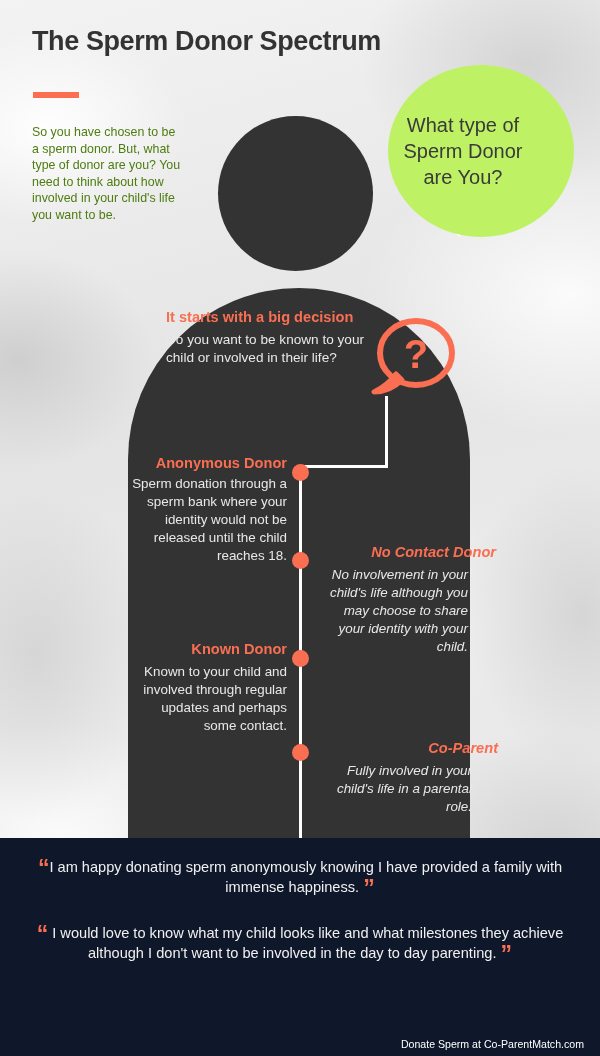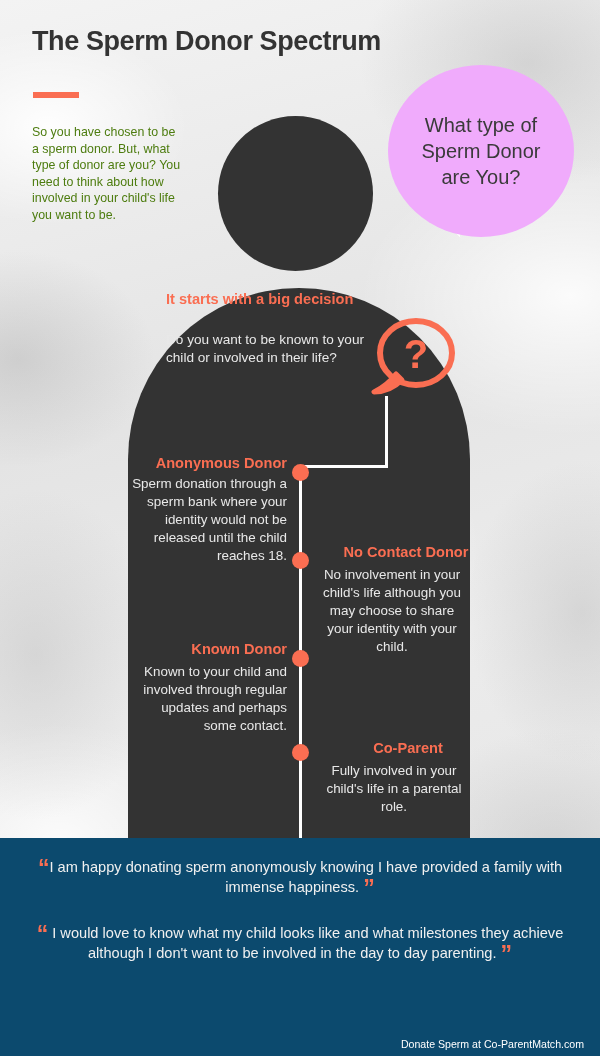--- a/index.html
+++ b/index.html
@@ -53,39 +53,39 @@
     position:absolute; left:128px; top:288px;
     width:342px; height:551px;
     background:#333333;
     border-radius:171px 171px 0 0;
   }
 
   
   #bubble {
     position:absolute; left:388px; top:65px;
     width:186px; height:172px;
-    background:#f0abfc; border-radius:50%;
-    display:flex; align-items:center; justify-content:center;
+    background:#bef264; border-radius:50%;
+    display:flex; align-items:center; justify-content:flex-start;
   }
   #bubble-text {
     font-size:20px; line-height:26px; color:#3a3a3a;
     text-align:center; width:150px;
   }
   #bubble-tail {
     position:absolute; left:412px; top:196px;
     width:0; height:0;
     border-left:12px solid transparent;
     border-right:34px solid #ffffff;
     border-bottom:44px solid transparent;
     transform:rotate(-6deg);
   }
 
   
   #decision-head {
-    position:absolute; left:166px; top:291px;
+    position:absolute; left:166px; top:309px;
     font-size:14.6px; font-weight:bold; color:#FA6E52;
     white-space:nowrap;
   }
   #decision-body {
     position:absolute; left:166px; top:331px; width:210px;
     font-size:13.6px; line-height:18px; color:#e8e8e8;
   }
 
   
   #q-icon { position:absolute; left:368px; top:316px; width:90px; height:86px; }
@@ -98,26 +98,26 @@
 
   .node {
     position:absolute; width:17px; height:17px;
     border-radius:50%; background:#FA6E52;
   }
 
   
   .branch-title { position:absolute; font-size:14.6px; font-weight:bold; color:#FA6E52; white-space:nowrap; }
   .branch-body  { position:absolute; font-size:13.4px; line-height:18px; color:#e8e8e8; }
   .left  { text-align:right; }
-  .right { text-align:center; }
+  .right { text-align:right;font-style:italic; }
 
   
   #quotes {
     position:absolute; left:0; top:838px; width:600px; height:218px;
-    background:#0c4a6e;
+    background:#0f172a;
   }
   .quote {
     position:absolute; color:#f0f0f0;
     font-size:14.6px; line-height:20px; text-align:center;
   }
   .qm { color:#FA6E52; font-weight:bold; font-size:23px; line-height:0; vertical-align:-4px; }
   #quote-1 { left:36px;  top:19px; width:528px; }
   #quote-2 { left:36px;  top:85px; width:528px; }
   #quote-3 { left:8px;   top:178px; width:584px; }
   #footer {

